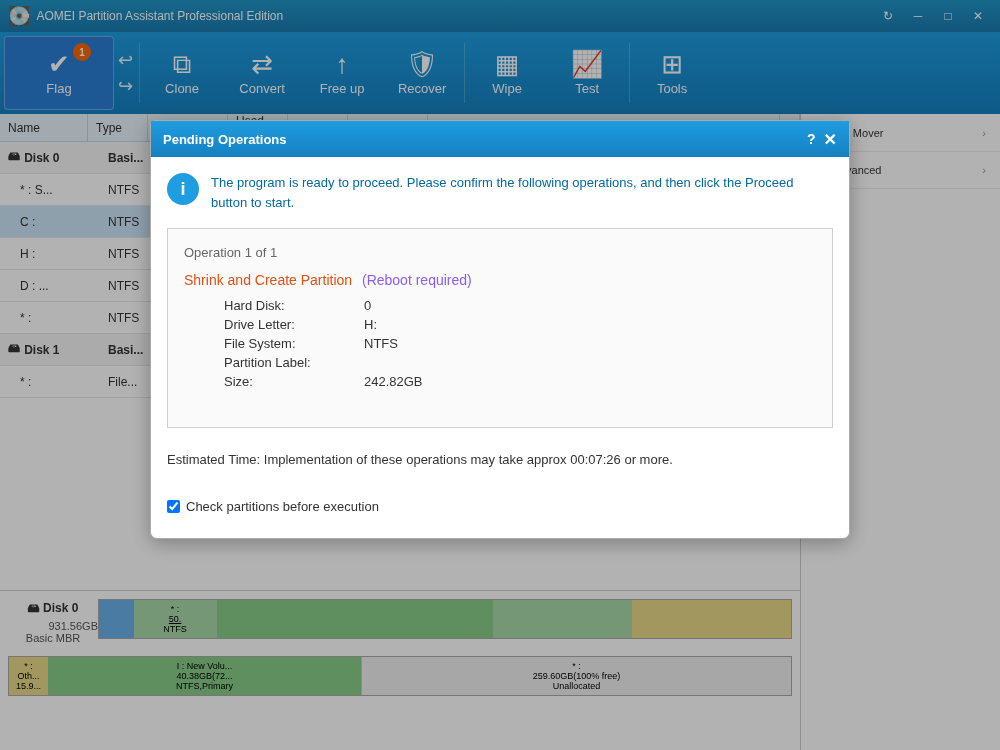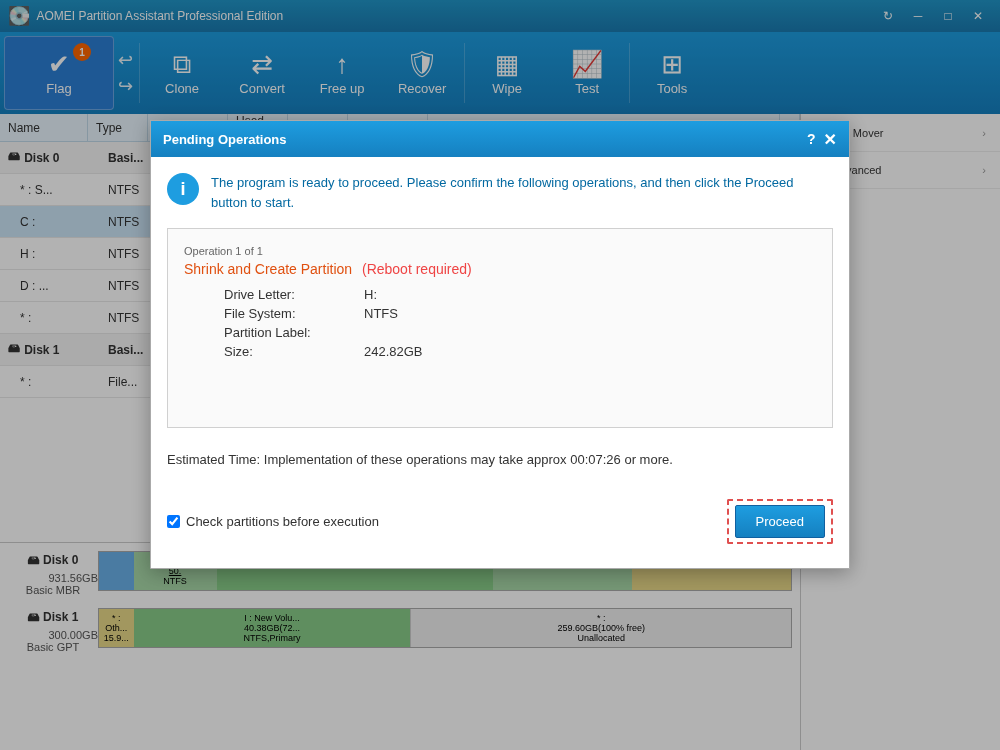--- a/index.html
+++ b/index.html
@@ -123,21 +123,21 @@
     .td-type { width: 60px; }
     .td-capacity { width: 80px; }
     .td-used { width: 60px; }
     .td-flag { width: 60px; }
     .td-status { width: 80px; }
     .td-align { flex: 1; }
     .group-header { background: #f5f5f5; font-weight: bold; }
 
     
     #disk-view {
-      height: 208px;
+      height: 160px;
       background: white;
       border-top: 1px solid #ccc;
       overflow-y: auto;
       padding: 8px;
     }
     .disk-item { display: flex; align-items: flex-start; margin-bottom: 12px; }
     .disk-label-box { width: 90px; min-width: 90px; text-align: center; font-size: 11px; color: #333; }
     .disk-label-box .dname { font-weight: bold; font-size: 12px; }
     .disk-label-box .dsize { font-size: 11px; color: #555; text-align: right; }
     .disk-label-box .dtype { font-size: 11px; color: #555; }
@@ -170,21 +170,21 @@
       align-items: flex-start;
       justify-content: flex-start;
       padding-top: 120px;
       padding-left: 150px;
     }
     #modal {
       width: 700px;
       background: white;
       border: 1px solid #aaa;
       box-shadow: 0 4px 20px rgba(0,0,0,0.3);
-      border-radius: 1px;
+      border-radius: 7px;
     }
     #modal-header {
       height: 36px;
       background: linear-gradient(to bottom, #1e9de0, #1580c0);
       display: flex;
       align-items: center;
       padding: 0 12px;
       color: white;
       font-size: 13px;
       font-weight: bold;
@@ -208,21 +208,21 @@
       min-width: 32px;
     }
     .info-text { font-size: 13px; color: #0369a1; line-height: 1.5; }
     .operation-box {
       border: 1px solid #d0d0d0;
       background: #fafafa;
       padding: 16px;
       margin-bottom: 16px;
       min-height: 200px;
     }
-    .op-title { font-size: 11px; color: #666; margin-bottom: 4px; }
+    .op-title { font-size: 13px; color: #666; margin-bottom: 12px; }
     .op-heading { font-size: 14px; font-weight: bold; color: #333; margin-bottom: 10px; }
     .op-heading span { color: #e05010; font-weight: normal; }
     .op-table { margin-left: 40px; }
     .op-row { display: flex; margin-bottom: 4px; font-size: 13px; }
     .op-label { width: 140px; color: #333; }
     .op-value { color: #333; }
     .estimated-time {
       font-size: 13px;
       color: #333;
       margin-bottom: 16px;
@@ -427,25 +427,20 @@
           <div class="disk-seg seg-ntfs" style="width:40%;">
           </div>
           <div class="disk-seg seg-ntfs2" style="width:20%;">
           </div>
           <div class="disk-seg seg-other" style="width:23%;">
           </div>
         </div>
       </div>
 
       <div class="disk-item">
-        <div class="disk-label-box">
-          <div class="dname">🖴 Disk 1</div>
-          <div class="dsize">300.00GB</div>
-          <div class="dtype">Basic GPT</div>
-        </div>
         <div class="disk-bar">
           <div class="disk-seg seg-other" style="width:5%;">
             <span style="font-size:9px;">* :</span>
             <span style="font-size:9px;">Oth...</span>
             <span style="font-size:9px;">15.9...</span>
           </div>
           <div class="disk-seg seg-ntfs" style="width:40%;">
             <span style="font-size:9px;">I : New Volu...</span>
             <span style="font-size:9px;">40.38GB(72...</span>
             <span style="font-size:9px;">NTFS,Primary</span>
@@ -491,23 +486,27 @@
     </div>
     <div id="modal-body">
       <div class="modal-info-box">
         <div class="info-icon">i</div>
         <div class="info-text">The program is ready to proceed. Please confirm the following operations, and then click the Proceed button to start.</div>
       </div>
       <div class="operation-box">
         <div class="op-title">Operation 1 of 1</div>
         <div class="op-heading">
           <span>Shrink and Create Partition</span>
-          <span style="color:#ef4444; margin-left:6px;">(Reboot required)</span>
+          <span style="color:#8b5cf6; margin-left:6px;">(Reboot required)</span>
         </div>
         <div class="op-table">
+          <div class="op-row">
+            <span class="op-label">Hard Disk:</span>
+            <span class="op-value">0</span>
+          </div>
           <div class="op-row">
             <span class="op-label">Drive Letter:</span>
             <span class="op-value">H:</span>
           </div>
           <div class="op-row">
             <span class="op-label">File System:</span>
             <span class="op-value">NTFS</span>
           </div>
           <div class="op-row">
             <span class="op-label">Partition Label:</span>
@@ -518,19 +517,16 @@
             <span class="op-value">242.82GB</span>
           </div>
         </div>
       </div>
       <div class="estimated-time">Estimated Time: Implementation of these operations may take approx 00:07:26 or more.</div>
       <div class="modal-footer">
         <label class="checkbox-label">
           <input type="checkbox" checked="" style="">
           <span>Check partitions before execution</span>
         </label>
-        <div class="proceed-wrapper">
-          <button class="proceed-btn">Proceed</button>
-        </div>
       </div>
     </div>
   </div>
 </div>
 
 </body></html>

